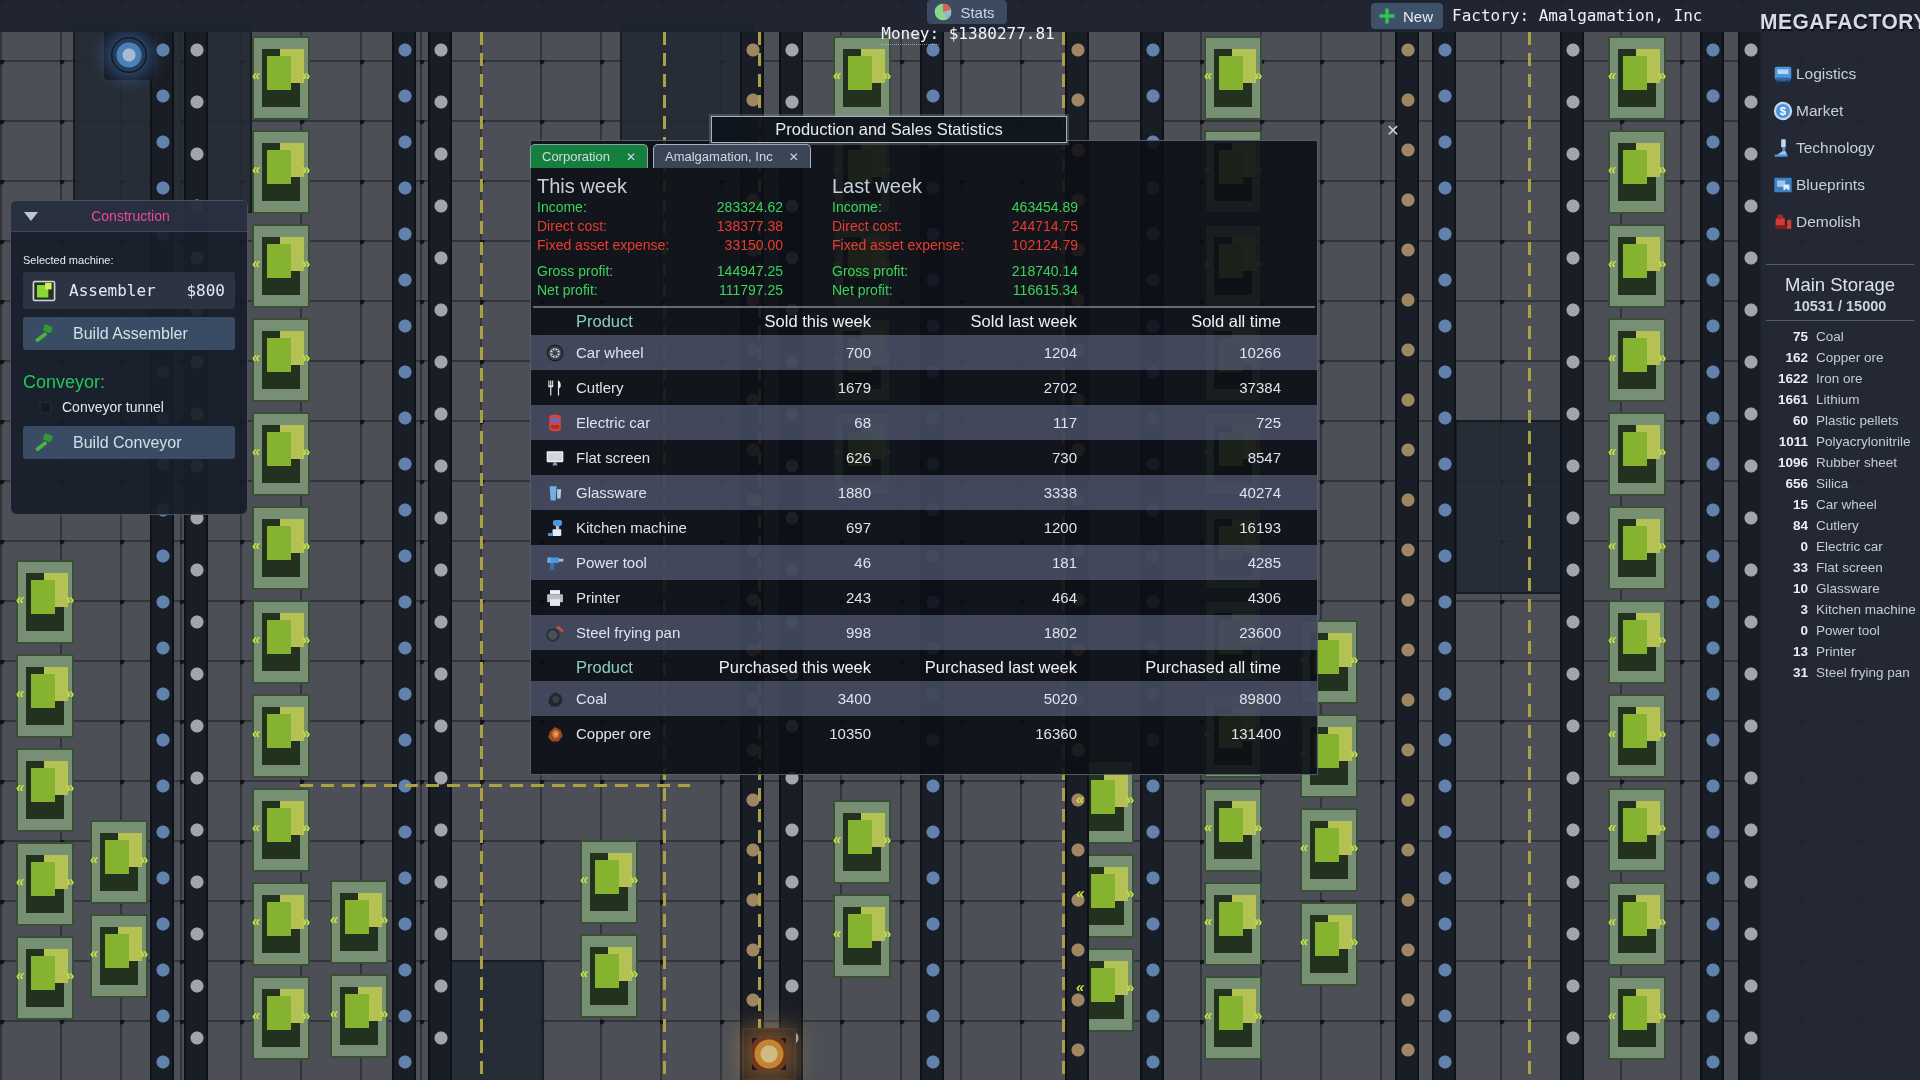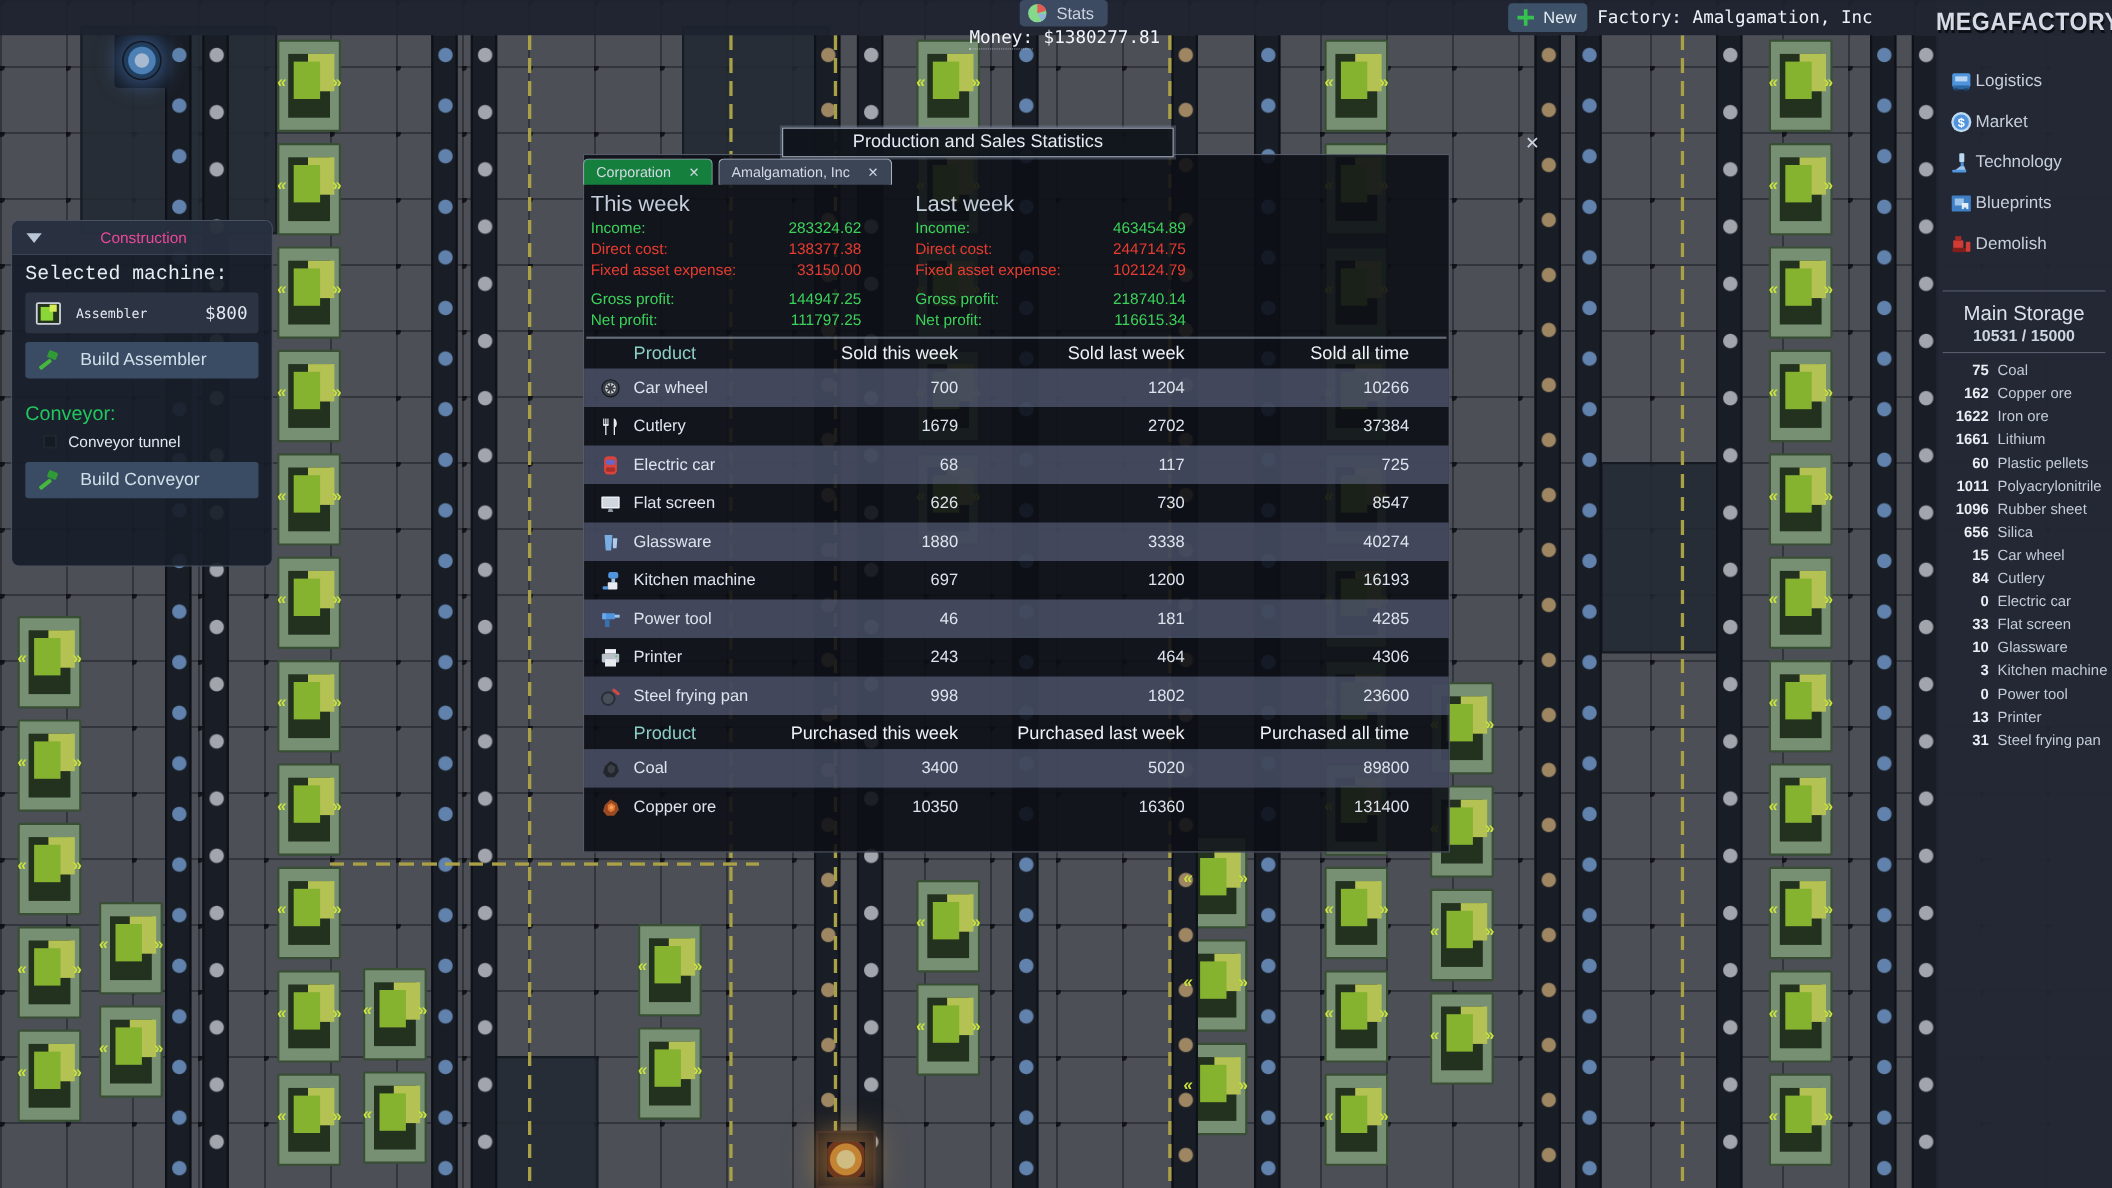--- a/index.html
+++ b/index.html
@@ -78,26 +78,26 @@
   .storage-row .nm{margin-left:8px;color:#c3cbd7;white-space:nowrap;}
   
   .construction{position:absolute;left:10px;top:200px;width:238px;height:315px;
     background:rgba(24,30,41,.93);border:1px solid #485161;border-radius:7px;z-index:6;box-sizing:border-box;}
   .con-header{height:30px;display:flex;align-items:center;background:rgba(52,62,80,.55);
     border-bottom:1px solid #3f4756;border-radius:7px 7px 0 0;}
   .con-caret{margin-left:13px;width:0;height:0;border-left:7px solid transparent;
     border-right:7px solid transparent;border-top:9px solid #b9c6d6;}
   .con-title{flex:1;text-align:center;font-size:14px;color:#ec4899;margin-right:24px;}
   .con-body{padding:8px 12px 0;}
-  .sel-label{font-size:18px;color:#e8edf4;margin-top:0;font-family:Liberation Mono, monospace;}
+  .sel-label{font-size:11px;color:#e8edf4;margin-top:14px;}
   .machine-row{margin-top:6px;height:37px;background:#2c3444;border-radius:3px;
     display:flex;align-items:center;}
   .machine-row .icon{margin-left:8px;}
   .machine-name{margin-left:12px;font-family:"DejaVu Sans Mono","Liberation Mono",monospace;
-    font-size:12px;color:#e3e9f2;}
+    font-size:16px;color:#e3e9f2;}
   .machine-price{margin-left:auto;margin-right:10px;font-family:"DejaVu Sans Mono","Liberation Mono",monospace;
     font-size:16px;color:#e3e9f2;}
   .build-btn{margin-top:8px;height:33px;background:#3a4c63;border-radius:3px;
     display:flex;align-items:center;}
   .build-btn .icon{margin-left:10px;}
   .build-btn .lbl{margin-left:18px;font-size:16px;color:#cfe0ea;}
   .conveyor-heading{margin-top:22px;font-size:18px;color:#22c55e;}
   .opt-row{display:flex;align-items:center;height:21px;margin-top:1px;}
   .radio{width:13px;height:13px;border-radius:50%;margin-left:6px;box-sizing:border-box;}
   .radio.sel{background:#f2f5f9;box-shadow:inset 0 0 0 3px #f2f5f9;}

